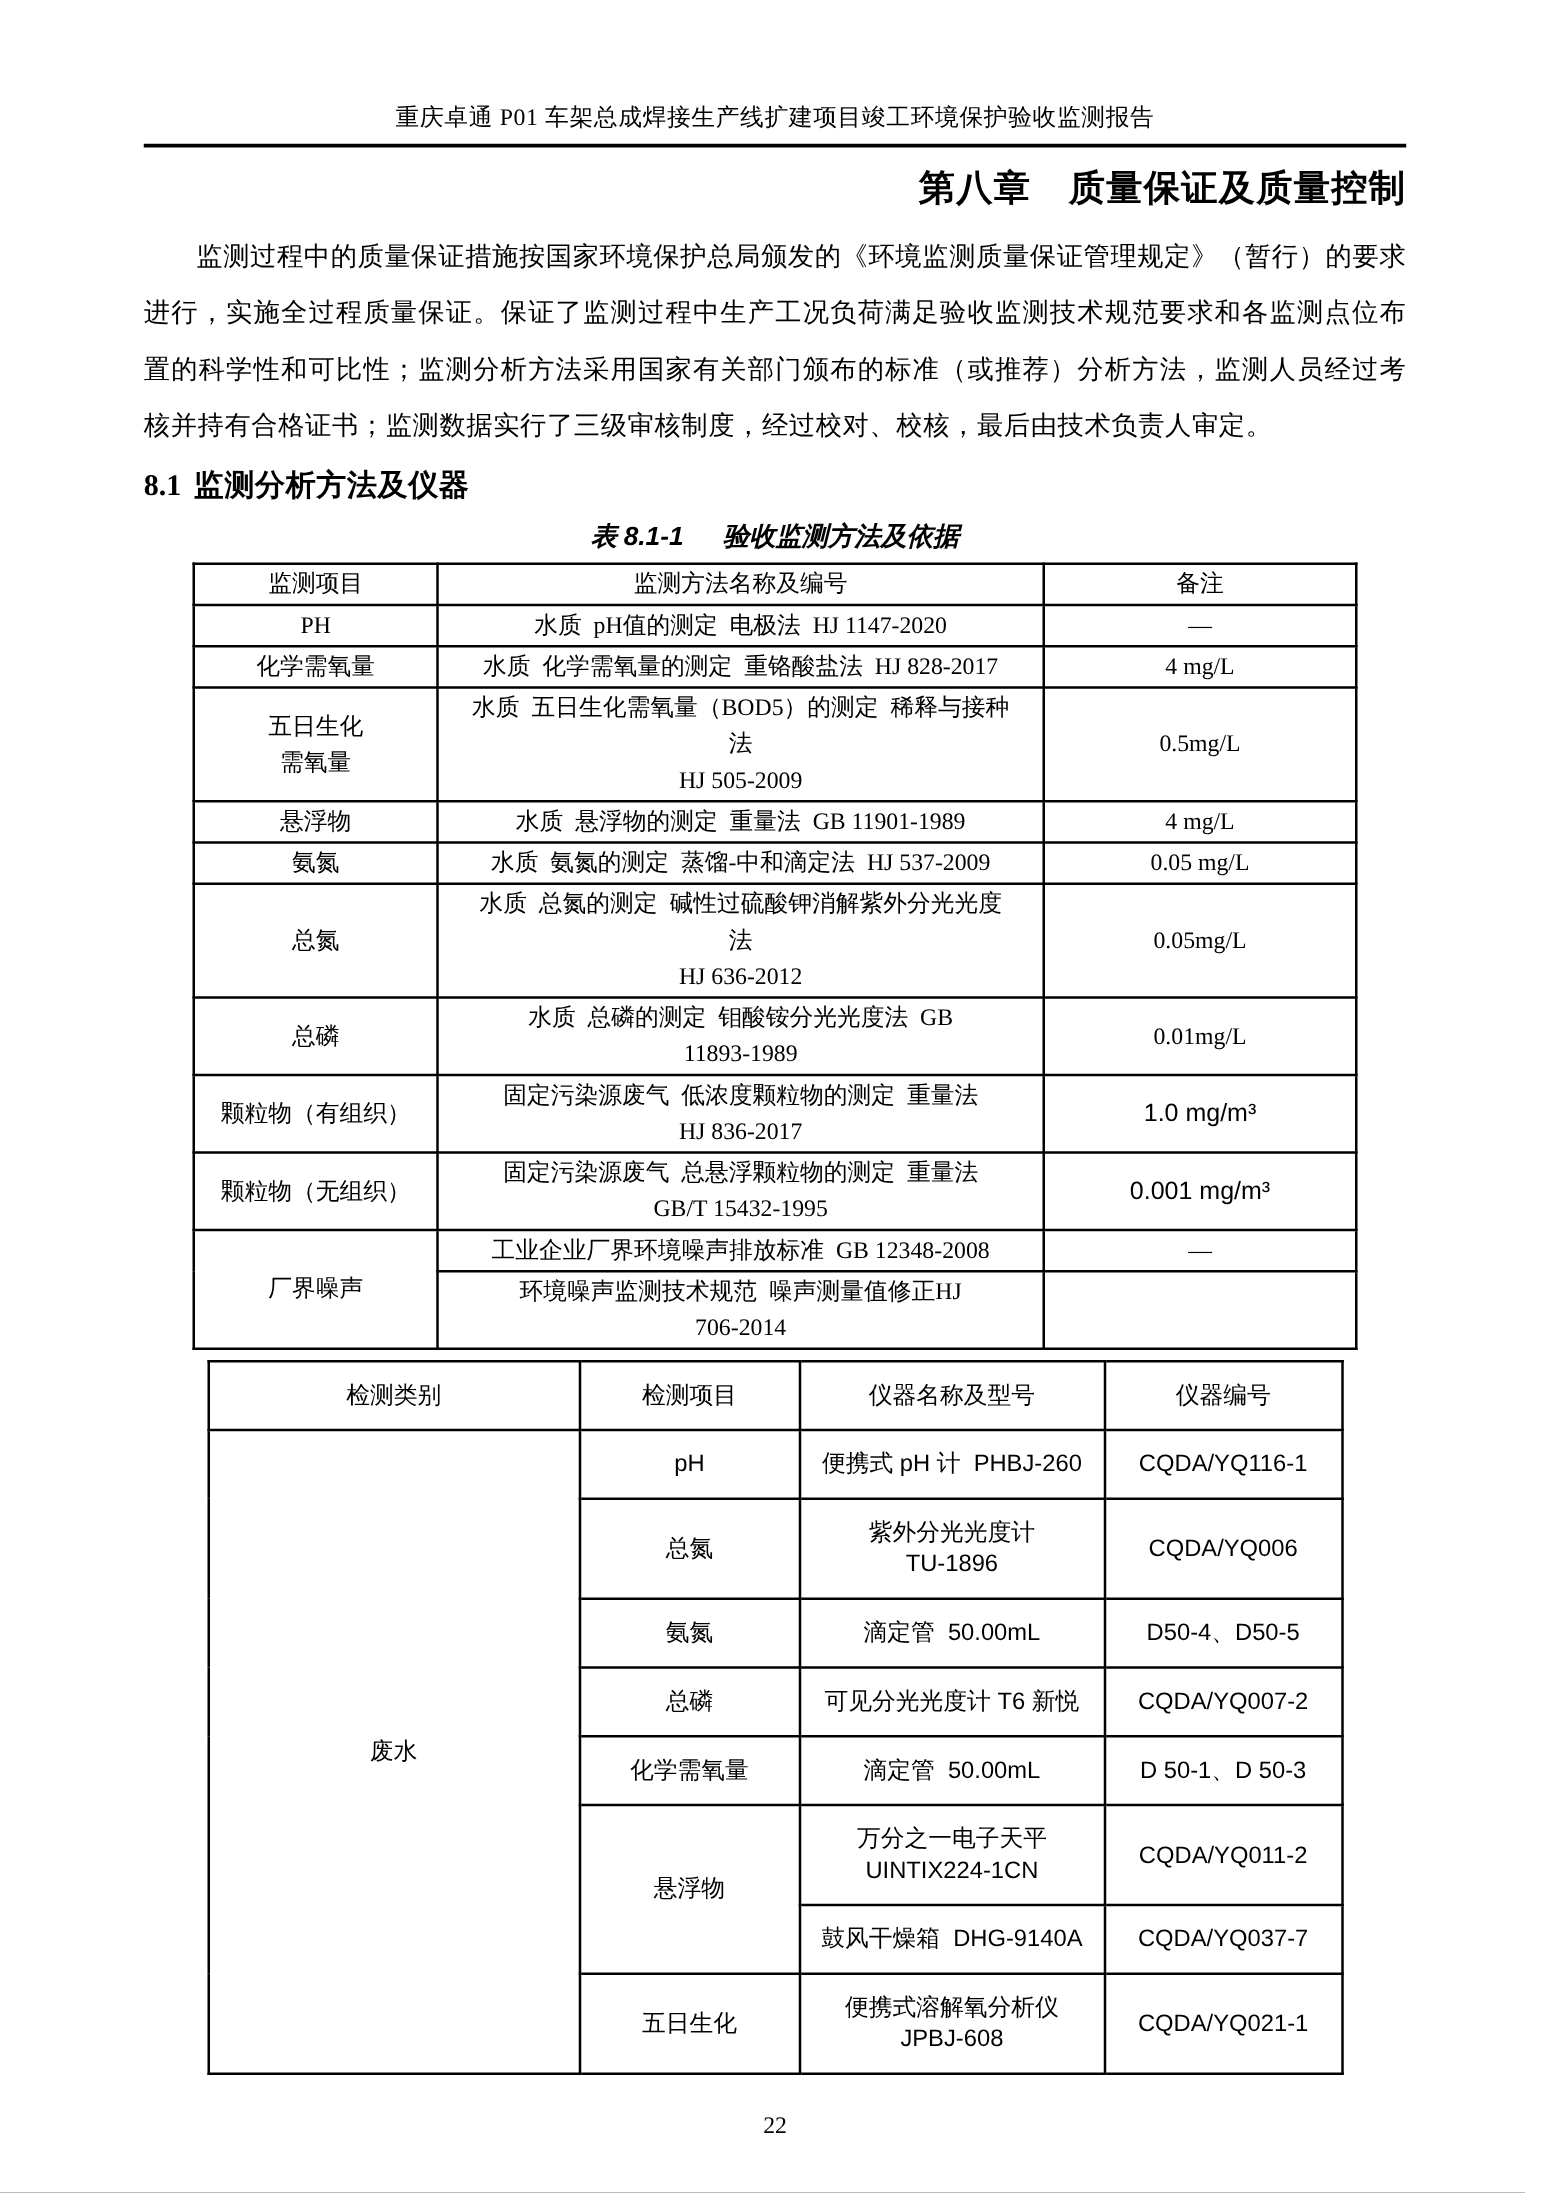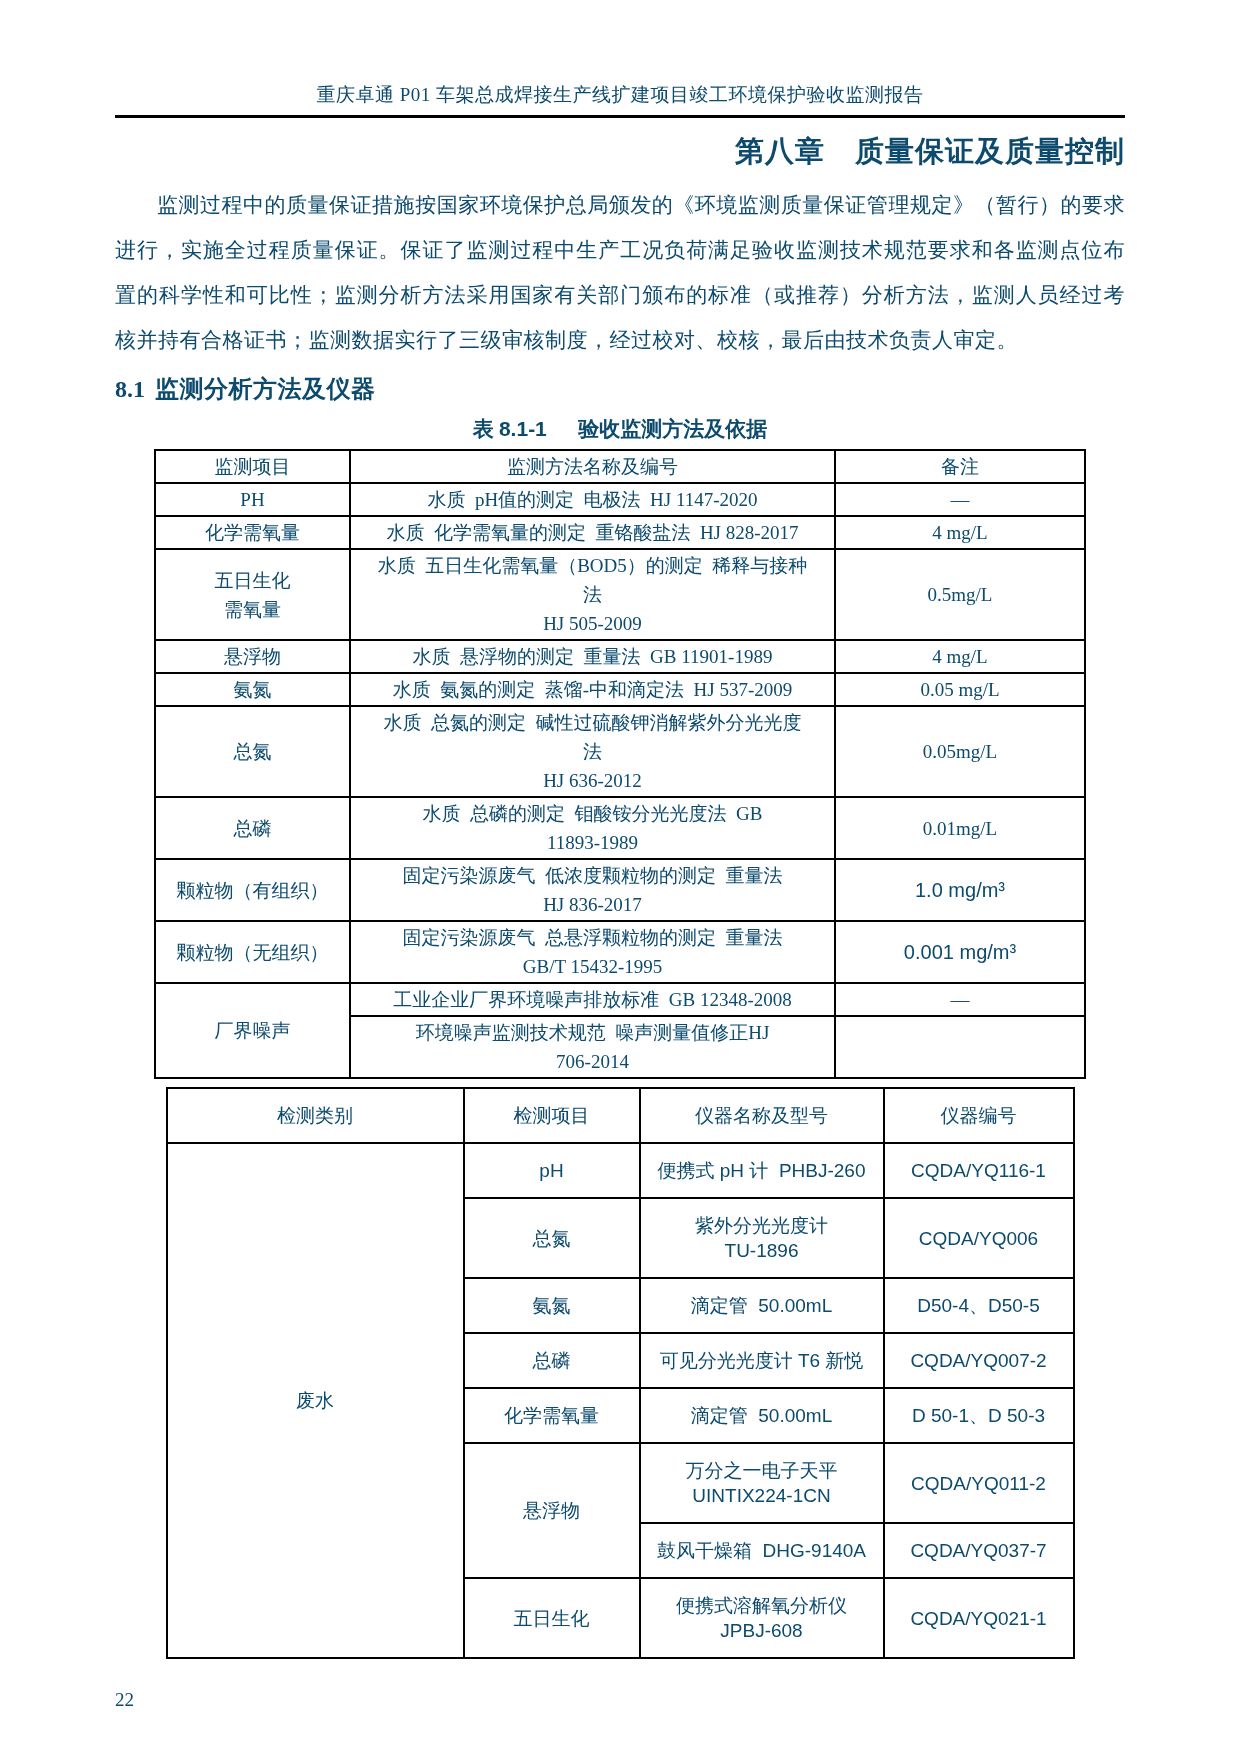--- a/index.html
+++ b/index.html
@@ -1,21 +1,21 @@
 <!DOCTYPE html>
 <html><head>
 <meta charset="utf-8">
 <style>
   html,body { margin:0; padding:0; background:#888; }
   .page {
     position:relative;
     width:1240px; height:1754px;
     margin:0 auto;
     background:#ffffff;
-    color:#0c4a6e;
+    color:#000000;
     font-family:"Liberation Serif", serif;
     box-sizing:border-box;
     padding:84px 115px 0 115px;
     overflow:hidden;
   }
   .doc-header {
     text-align:center;
     font-size:19px;
     line-height:22px;
     letter-spacing:0.5px;
@@ -47,20 +47,21 @@
     margin:16px 0 0 0;
     font-size:21px; line-height:30px;
     text-indent:2em;
   }
   .latin-sans { font-family:"Liberation Sans", sans-serif; }
   .table-caption {
     margin:14px 0 0 0;
     text-align:center;
     font-size:21px; line-height:24px;
     font-weight:bold;
+    font-style:italic;
   }
   .cap-num { font-family:"Liberation Sans", sans-serif; margin-right:1.5em; }
   .caption2 { margin-top:56px; }
   table { border-collapse:collapse; table-layout:fixed; }
   td, th { border:2px solid #000; text-align:center; vertical-align:middle; font-weight:normal; }
   .t1 {
     width:930px;
     margin:8px auto 0 auto;
     font-size:19px; line-height:29px;
   }
@@ -68,21 +69,21 @@
   .note-sans { font-family:"Liberation Sans", sans-serif; font-size:20px; }
   .t2 {
     width:907px;
     margin:8px auto 0 auto;
     font-size:19px; line-height:25px;
     font-family:"Liberation Sans", sans-serif;
   }
   .t2 td, .t2 th { padding:14px 6px; white-space:pre-wrap; }
   .page-number {
     margin-top:30px;
-    text-align:left;
+    text-align:center;
     font-size:19px;
   }
 </style>
 </head>
 <body>
 
 <div class="page">
 
   <div class="doc-header">重庆卓通 P01 车架总成焊接生产线扩建项目竣工环境保护验收监测报告</div>
   <div class="header-rule"></div>

